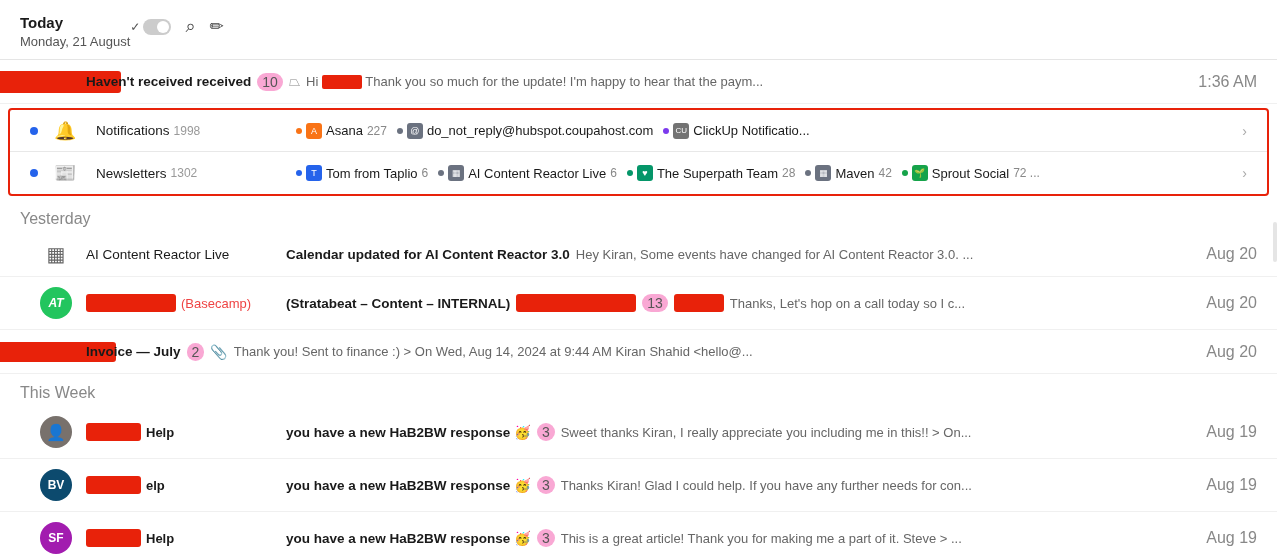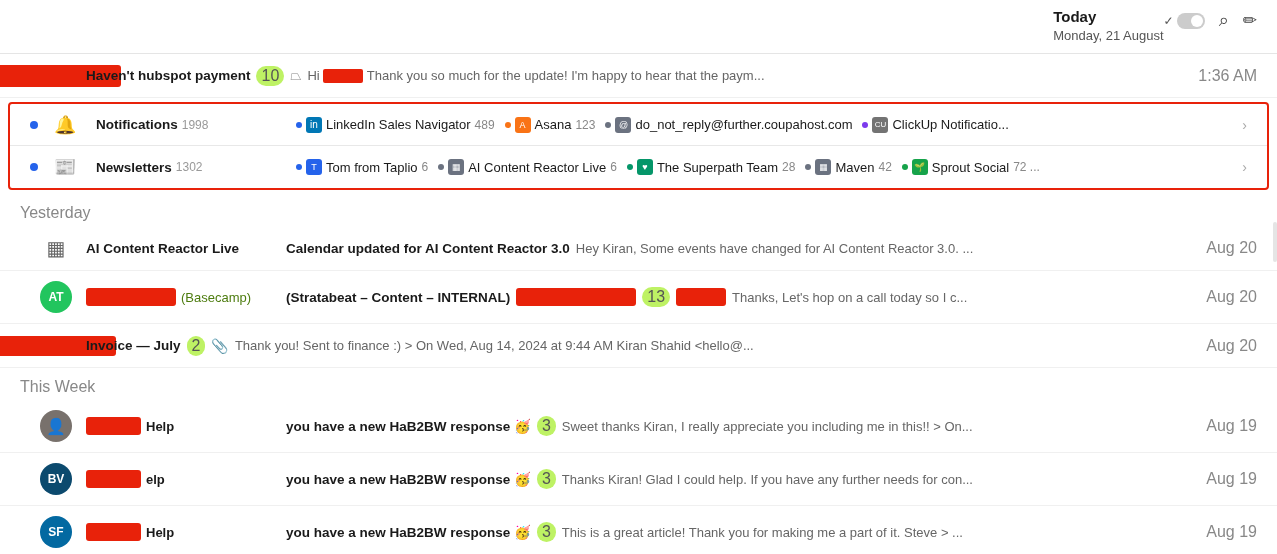--- a/index.html
+++ b/index.html
@@ -7,23 +7,23 @@
       font-family: -apple-system, BlinkMacSystemFont, 'Segoe UI', Helvetica, Arial, sans-serif;
       background: #fff;
       color: #1a1a1a;
       font-size: 14px;
       overflow-x: hidden;
     }
 
     
     .header {
       display: flex;
-      justify-content: flex-end;
+      justify-content: flex-start;
       align-items: flex-start;
-      padding: 8px 20px 10px 20px;
+      padding: 14px 20px 10px 20px;
       border-bottom: 1px solid #e5e5e5;
     }
     .header-title {
       font-weight: 700;
       font-size: 15px;
       line-height: 1.2;
     }
     .header-subtitle {
       font-size: 13px;
       color: #555;
@@ -122,21 +122,21 @@
       font-size: 18px;
       color: #555;
     }
     .grid-icon {
       font-size: 16px;
       color: #666;
     }
 
     
     .sender {
-      font-weight: 700;
+      font-weight: 400;
       font-size: 13.5px;
       white-space: nowrap;
       overflow: hidden;
       text-overflow: ellipsis;
       flex-shrink: 0;
     }
     .sender-count {
       font-weight: 400;
       color: #999;
       font-size: 12px;
@@ -165,23 +165,23 @@
       flex-shrink: 0;
     }
     .preview {
       color: #666;
       font-size: 13px;
       white-space: nowrap;
       overflow: hidden;
       text-overflow: ellipsis;
     }
     .badge {
-      background: #bef264;
+      background: #f9a8d4;
       color: #555;
-      font-size: 16px;
+      font-size: 14px;
       padding: 1px 5px;
       border-radius: 10px;
       flex-shrink: 0;
     }
     .clip-icon {
       color: #888;
       font-size: 14px;
       flex-shrink: 0;
     }
 
@@ -294,21 +294,21 @@
   </div>
 </div>
 
 <div style="padding: 0;">
   <div class="email-row" style="border-left: none;">
     <div class="no-dot"></div>
     <div class="avatar-area">
       <div class="red-block" style="width:130px;height:22px;"></div>
     </div>
     <div class="message-area">
-      <span class="subject">Haven't hubspot payment</span>
+      <span class="subject">Haven't received received</span>
       <span class="badge">10</span>
       <span class="clip-icon">⏢</span>
       <span class="preview">Hi <span style="display:inline-block;width:40px;height:14px;background:#e8220a;border-radius:2px;vertical-align:middle;"></span> Thank you so much for the update! I'm happy to hear that the paym...</span>
     </div>
     <span class="timestamp">1:36 AM</span>
   </div>
 </div>
 
 <div class="notif-box">
 
@@ -316,35 +316,29 @@
     <div class="unread-dot"></div>
     <div class="avatar-area">
       <span class="icon-bell">🔔</span>
     </div>
     <div class="sender-area">
       <span class="sender">Notifications</span>
       <span class="sender-count">1998</span>
     </div>
     <div class="notif-sub-items">
       <div class="notif-item">
-        <span class="notif-item-dot" style="background:#2563eb;"></span>
-        <span class="notif-item-icon" style="background:#0077b5;color:#fff;">in</span>
-        <span>LinkedIn Sales Navigator</span>
-        <span class="notif-item-count">489</span>
-      </div>
-      <div class="notif-item">
         <span class="notif-item-dot" style="background:#f97316;"></span>
         <span class="notif-item-icon" style="background:#f97316;color:#fff;font-size:9px;">A</span>
         <span>Asana</span>
-        <span class="notif-item-count">123</span>
+        <span class="notif-item-count">227</span>
       </div>
       <div class="notif-item">
         <span class="notif-item-dot" style="background:#6b7280;"></span>
         <span class="notif-item-icon" style="background:#6b7280;color:#fff;font-size:9px;">@</span>
-        <span>do_not_reply@further.coupahost.com</span>
+        <span>do_not_reply@hubspot.coupahost.com</span>
       </div>
       <div class="notif-item">
         <span class="notif-item-dot" style="background:#7c3aed;"></span>
         <span class="notif-item-icon" style="background:#737373;color:#fff;font-size:8px;">CU</span>
         <span>ClickUp Notificatio...</span>
       </div>
     </div>
     <span class="chevron-right">›</span>
   </div>
 
@@ -406,25 +400,25 @@
   <div class="message-area">
     <span class="subject">Calendar updated for AI Content Reactor 3.0</span>
     <span class="preview">Hey Kiran, Some events have changed for AI Content Reactor 3.0. ...</span>
   </div>
   <span class="timestamp">Aug 20</span>
 </div>
 
 <div class="email-row">
   <div class="no-dot"></div>
   <div class="avatar-area">
-    <div class="avatar-circle" style="background:#22c55e;">AT</div>
+    <div class="avatar-circle" style="background:#22c55e;font-style:italic;">AT</div>
   </div>
   <div class="sender-area" style="display:flex;align-items:center;gap:5px;">
     <div class="red-block" style="width:90px;height:18px;"></div>
-    <span style="font-size:13px;color:#4d7c0f;text-align:center;">(Basecamp)</span>
+    <span style="font-size:13px;color:#ef4444;text-align:center;">(Basecamp)</span>
   </div>
   <div class="message-area">
     <span class="subject">(Stratabeat – Content – INTERNAL)</span>
     <div class="red-block" style="width:120px;height:18px;flex-shrink:0;"></div>
     <span class="badge">13</span>
     <div class="red-block" style="width:50px;height:18px;flex-shrink:0;"></div>
     <span class="preview">Thanks, Let's hop on a call today so I c...</span>
   </div>
   <span class="timestamp">Aug 20</span>
 </div>
@@ -477,21 +471,21 @@
     <span class="subject">you have a new HaB2BW response 🥳</span>
     <span class="badge">3</span>
     <span class="preview">Thanks Kiran! Glad I could help. If you have any further needs for con...</span>
   </div>
   <span class="timestamp">Aug 19</span>
 </div>
 
 <div class="email-row">
   <div class="no-dot"></div>
   <div class="avatar-area">
-    <div class="avatar-circle" style="background:#0369a1;">SF</div>
+    <div class="avatar-circle" style="background:#a21caf;">SF</div>
   </div>
   <div class="sender-area" style="display:flex;align-items:center;gap:5px;">
     <div class="red-block" style="width:55px;height:18px;"></div>
     <span style="font-size:13px;font-weight:600;">Help</span>
   </div>
   <div class="message-area">
     <span class="subject">you have a new HaB2BW response 🥳</span>
     <span class="badge">3</span>
     <span class="preview">This is a great article! Thank you for making me a part of it. Steve &gt; ...</span>
   </div>

